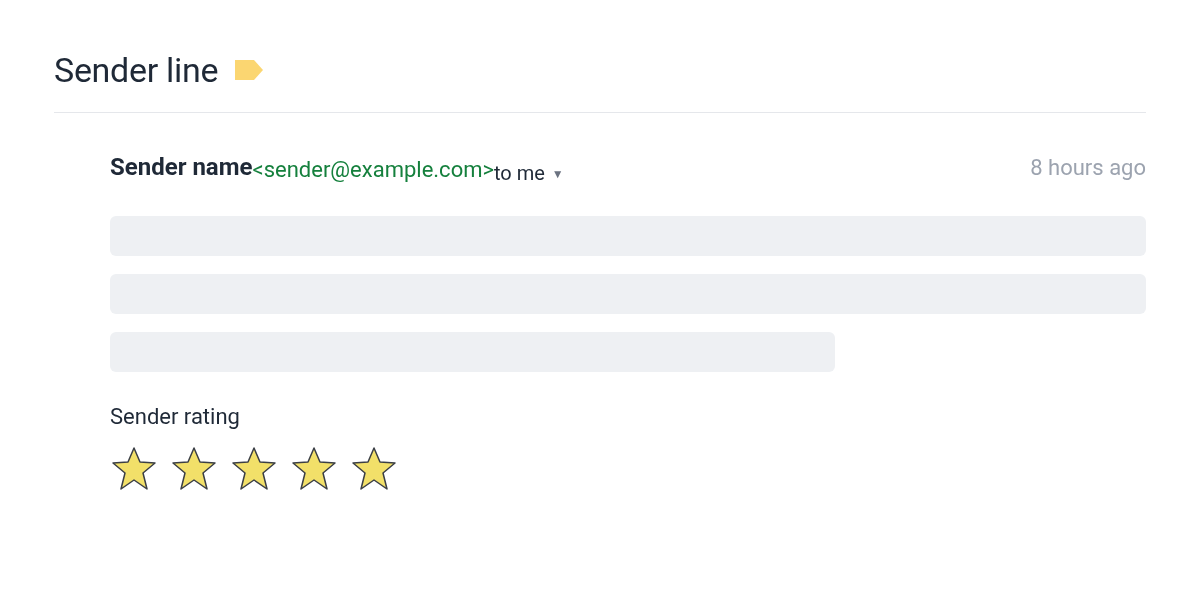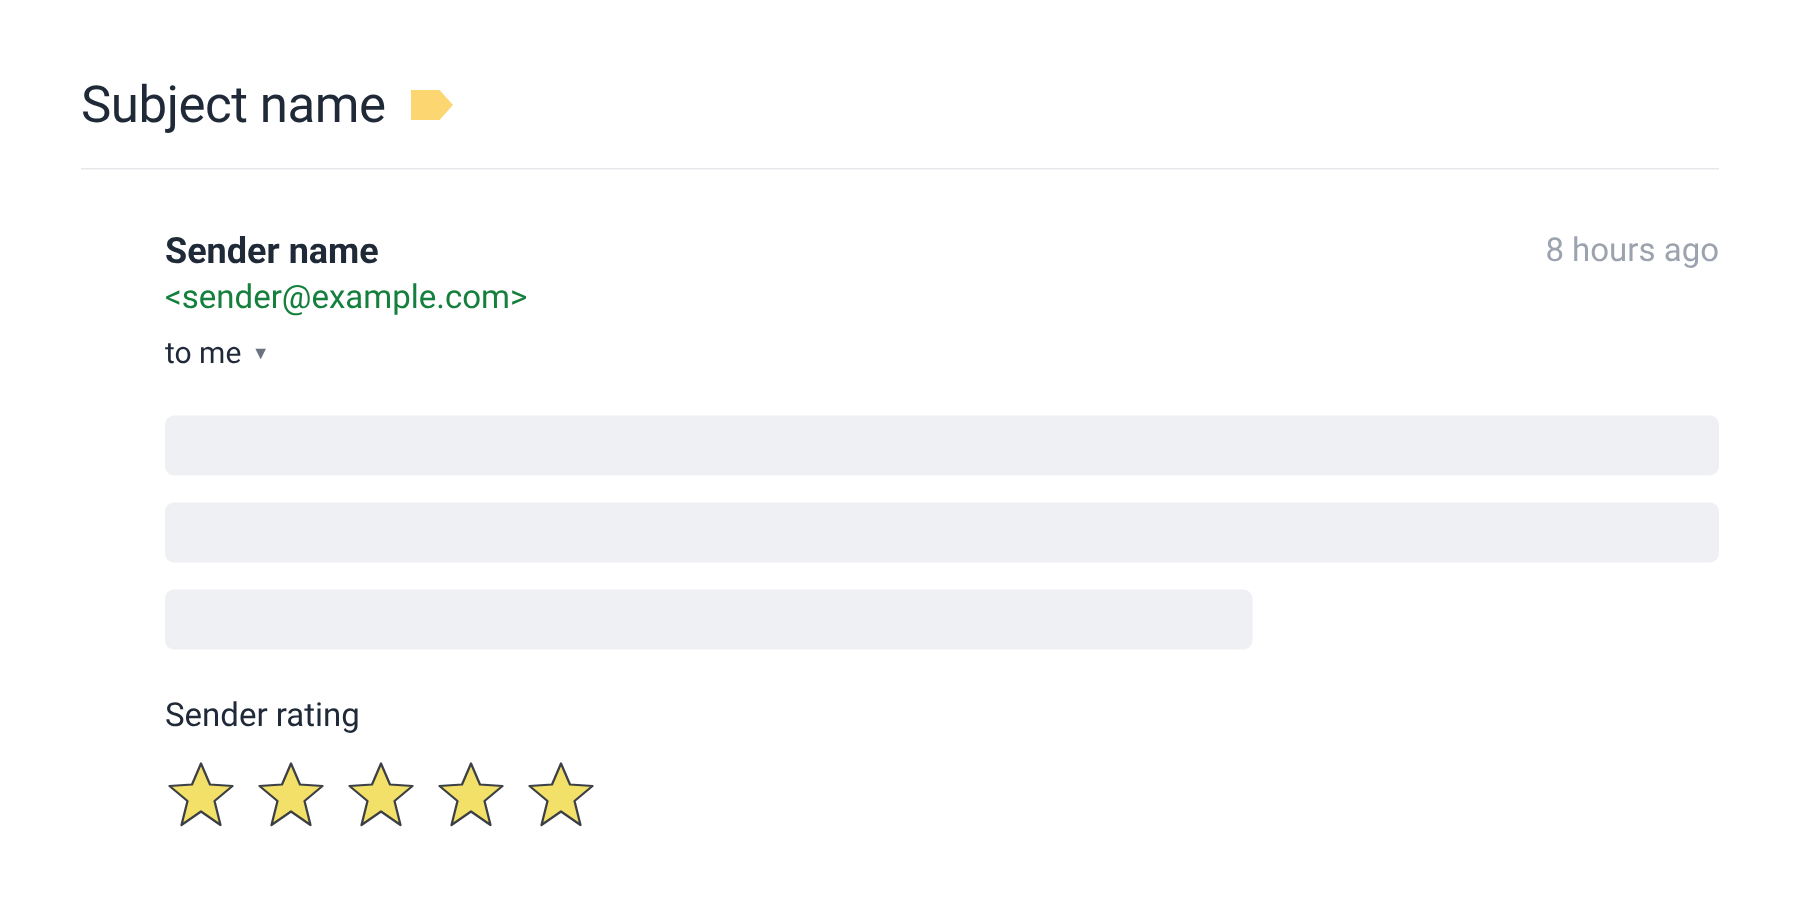--- a/index.html
+++ b/index.html
@@ -47,21 +47,20 @@
       width: 62px;
       height: 62px;
     }
     .header-row {
       display: flex;
       align-items: flex-start;
       justify-content: space-between;
     }
     .sender-block {
       display: flex;
-      flex-direction: column;
     }
     .sender-name {
       font-size: 24px;
       font-weight: 700;
       color: #1f2937;
       line-height: 1.2;
     }
     .sender-email {
       font-size: 22px;
       color: #15803d;
@@ -118,21 +117,21 @@
     .star {
       width: 48px;
       height: 48px;
     }
   </style>
 </head>
 <body>
 
 <div class="container">
   <div class="subject-row">
-    <div class="subject-title">Subject name</div>
+    <div class="subject-title">Sender line</div>
     <span class="tag-icon">
       <svg viewBox="0 0 30 22">
         <path d="M1 1 L20 1 L29 11 L20 21 L1 21 Z" fill="#fbd671"></path>
       </svg>
     </span>
   </div>
 
   <div class="message-area">
     <div class="avatar-col">
       <span class="avatar">

